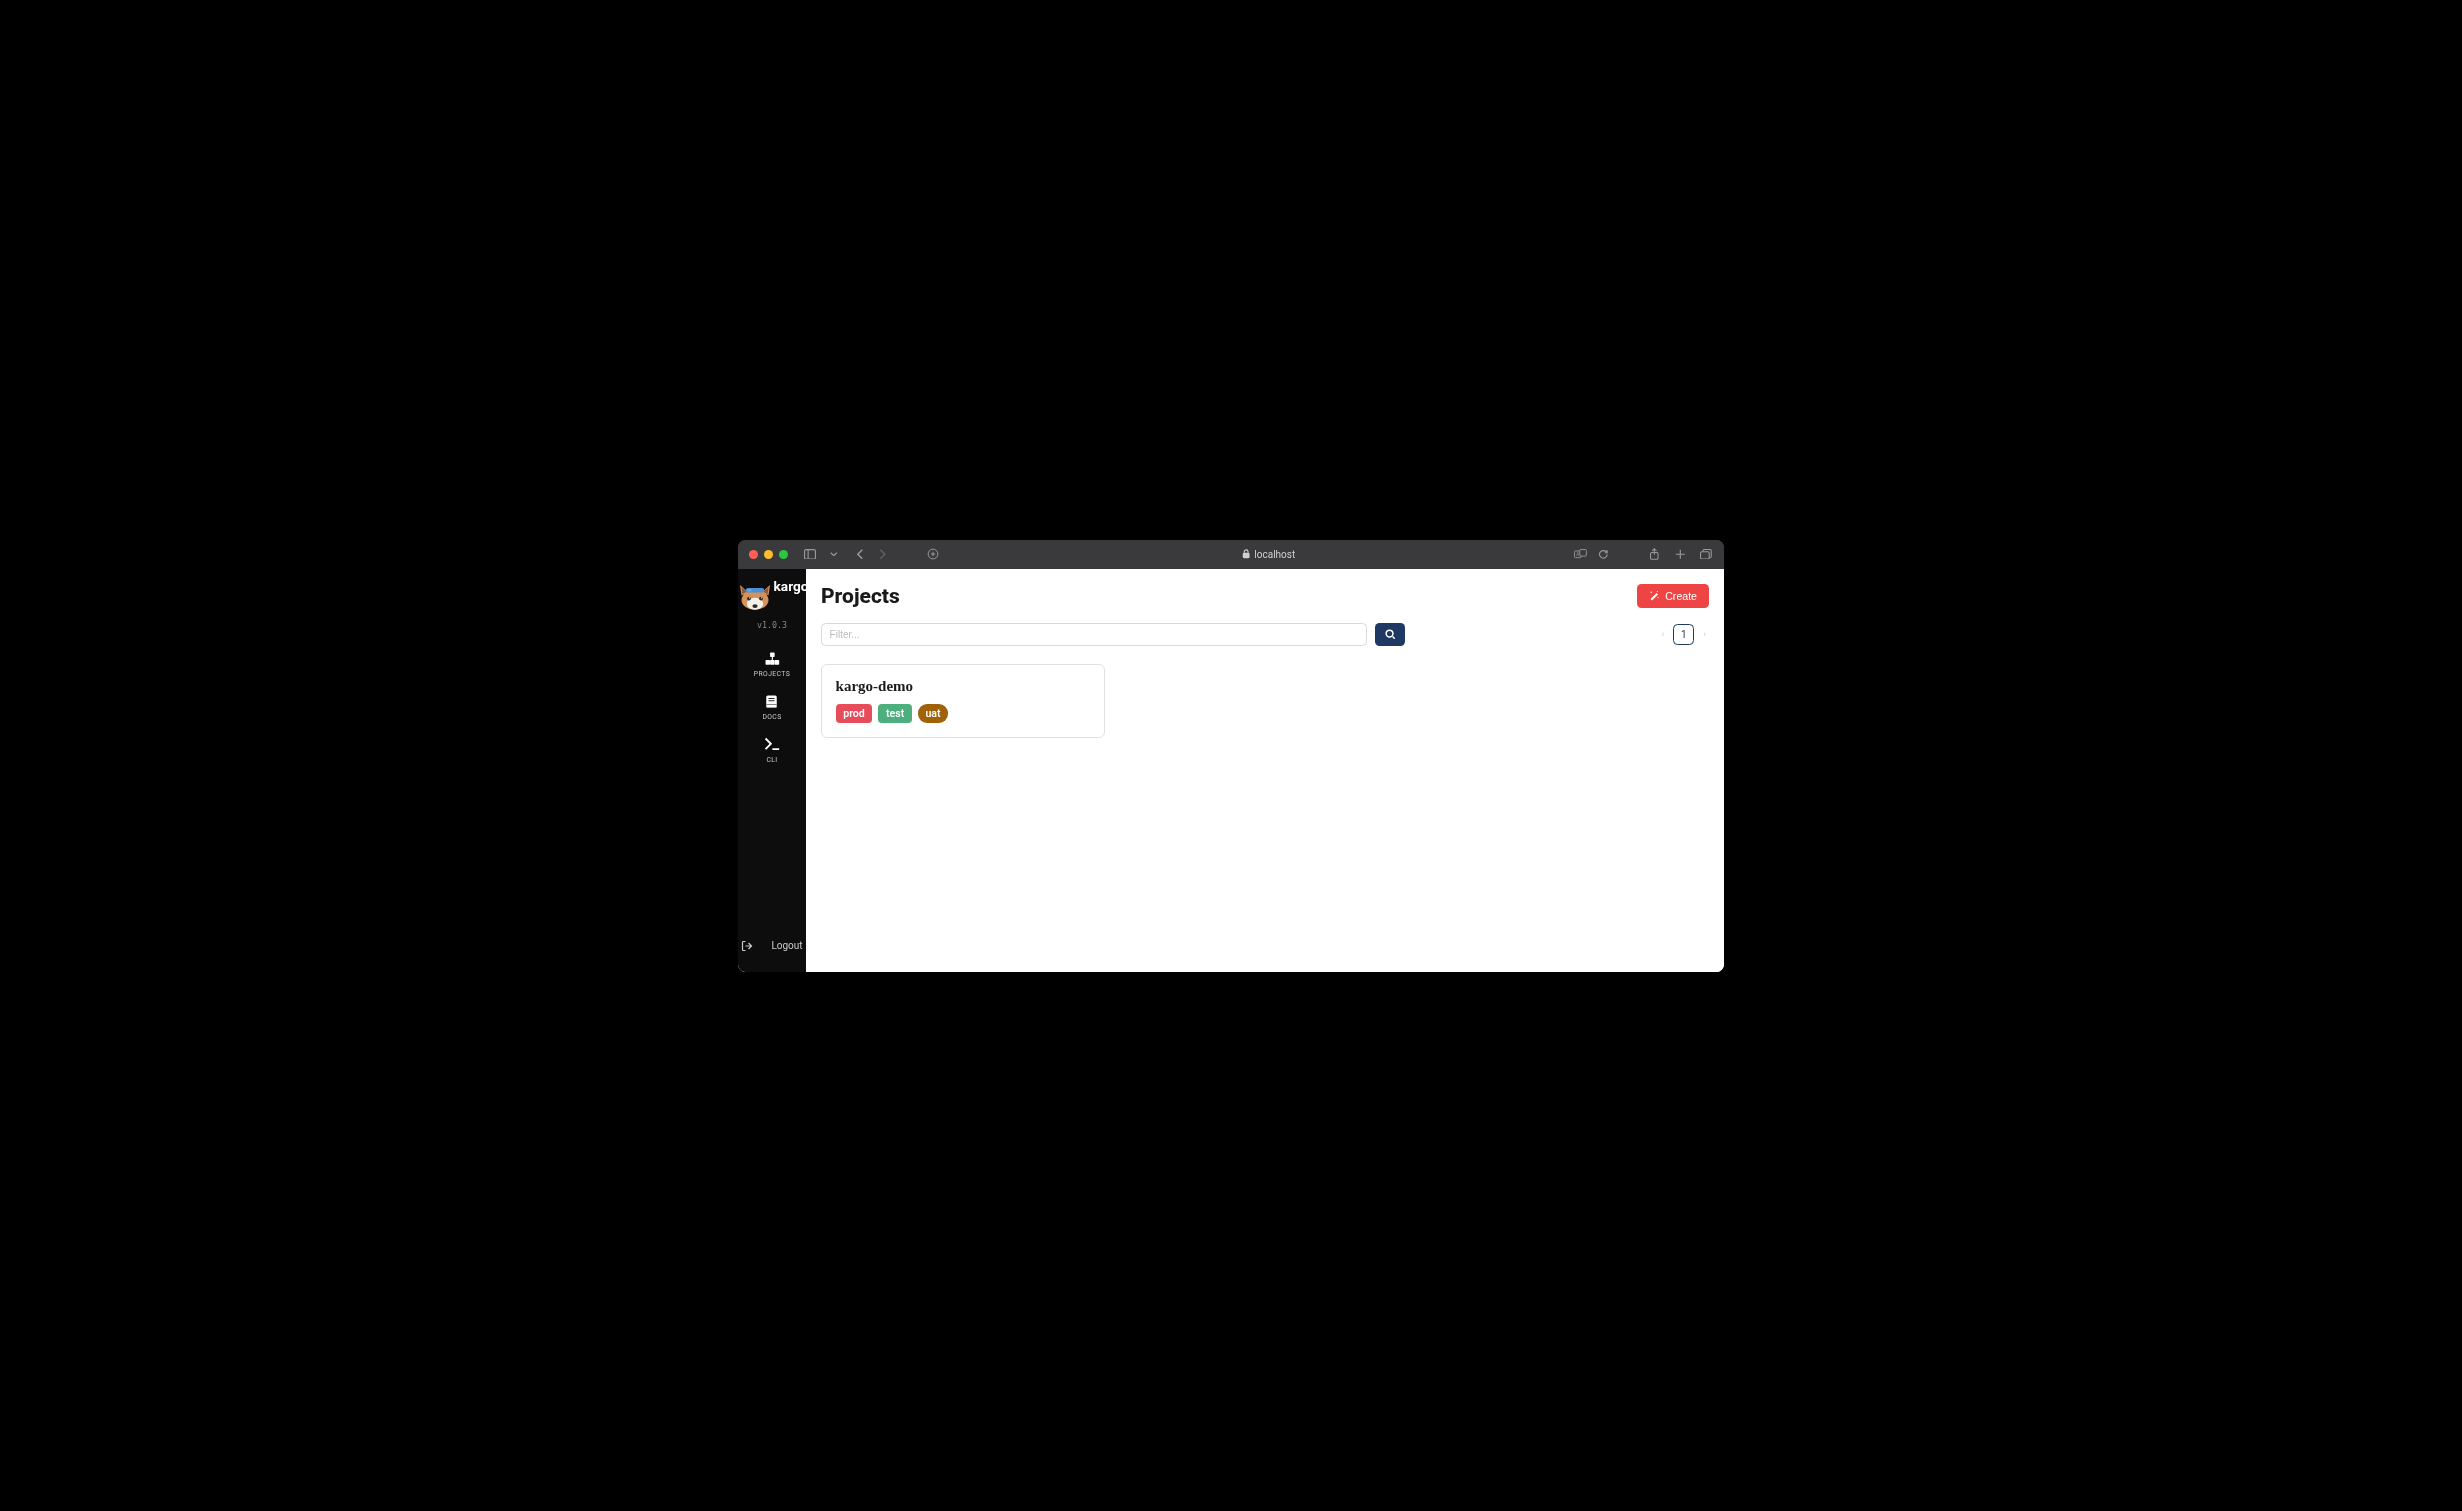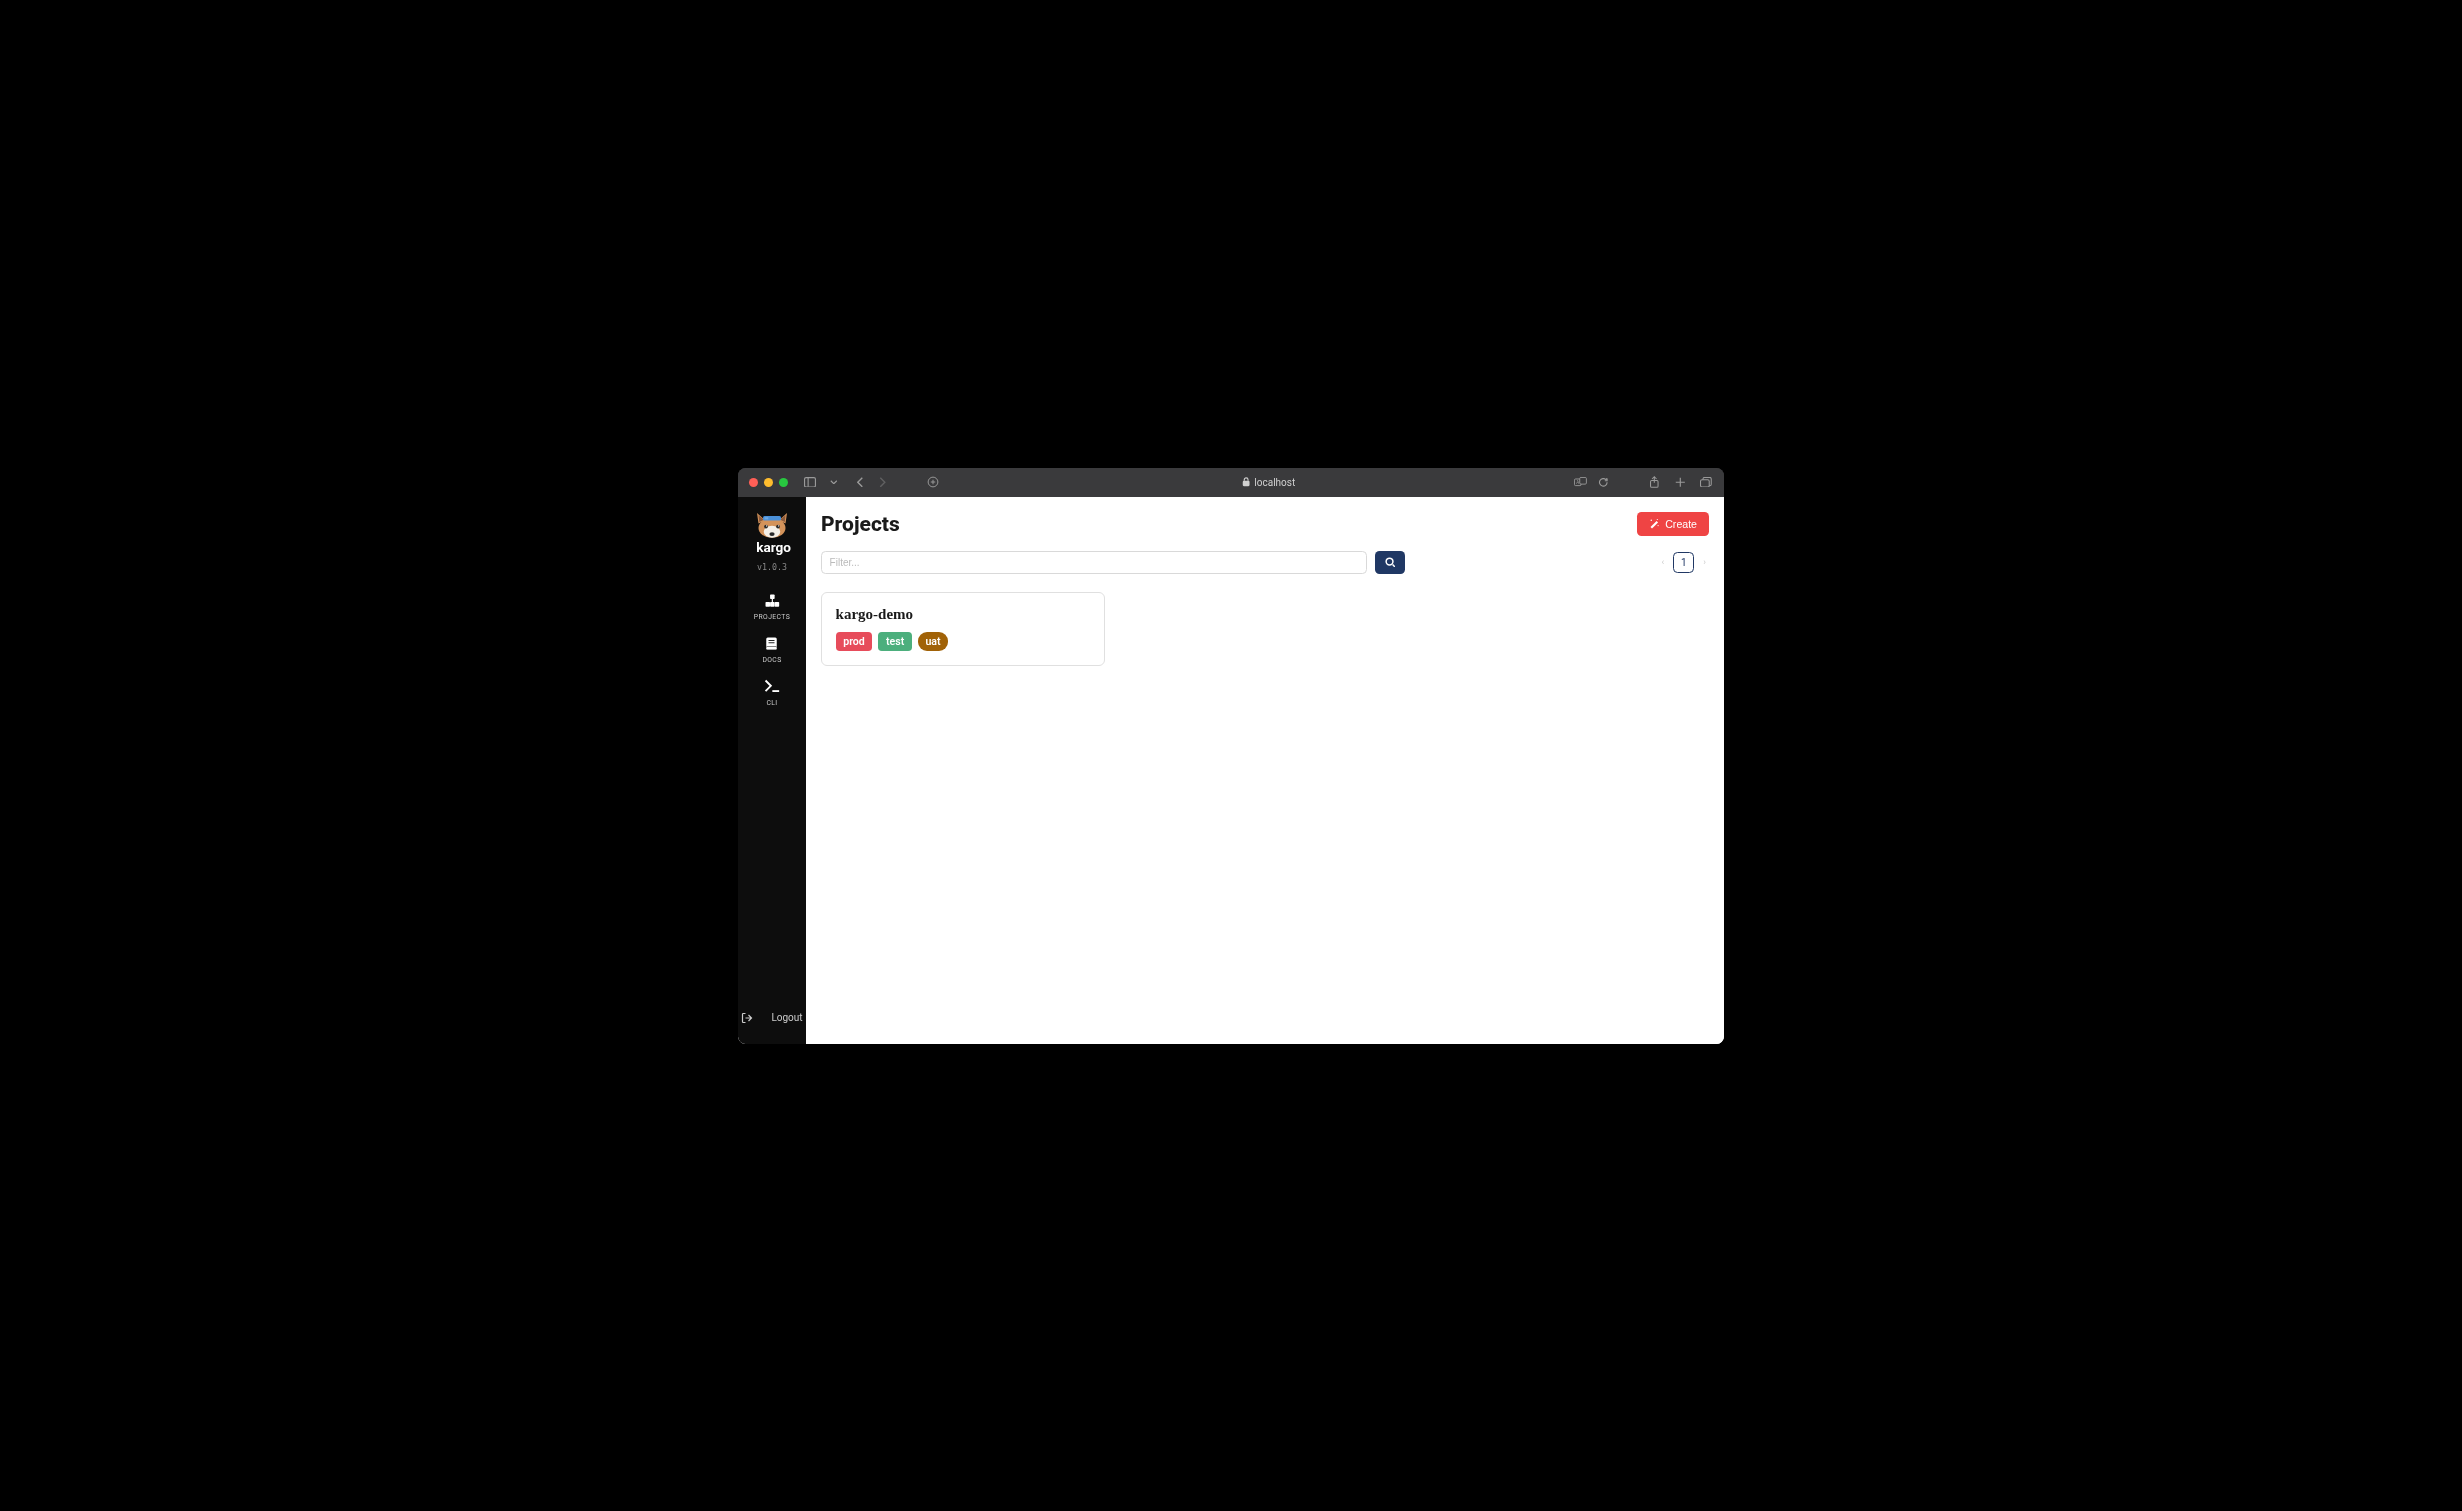--- a/index.html
+++ b/index.html
@@ -11,21 +11,21 @@
       background: #000;
       font-family: -apple-system, BlinkMacSystemFont, 'Segoe UI', Roboto, sans-serif;
       display: flex;
       justify-content: center;
       align-items: center;
       min-height: 100vh;
       padding: 23px;
     }
     .browser-window {
       width: 986px;
-      height: 576px;
+      height: 432px;
       background: #3a3a3c;
       border-radius: 7.6px;
       overflow: hidden;
       display: flex;
       flex-direction: column;
       box-shadow: 0 7.6px 30px rgba(0,0,0,0.5);
     }
     .browser-toolbar {
       height: 29px;
       background: #3a3a3c;
@@ -94,22 +94,21 @@
       width: 68px;
       background: #0d0d0d;
       display: flex;
       flex-direction: column;
       align-items: center;
       padding: 10.6px 0;
       color: #fff;
     }
     .logo-container {
       display: flex;
-      flex-direction: column;
-      align-items: flex-end;
+      align-items: flex-start;
       margin-bottom: 4.5px;
     }
     .logo-img {
       width: 38px;
       height: 33px;
       position: relative;
     }
     .logo-text {
       font-size: 13.6px;
       font-weight: 700;

